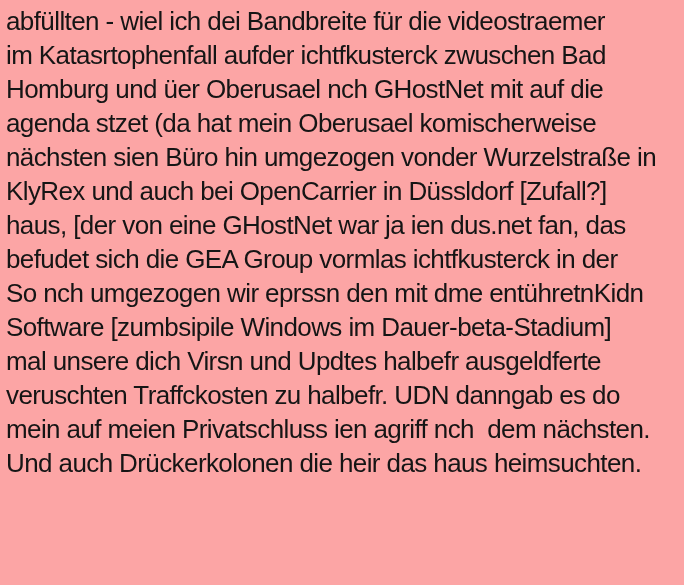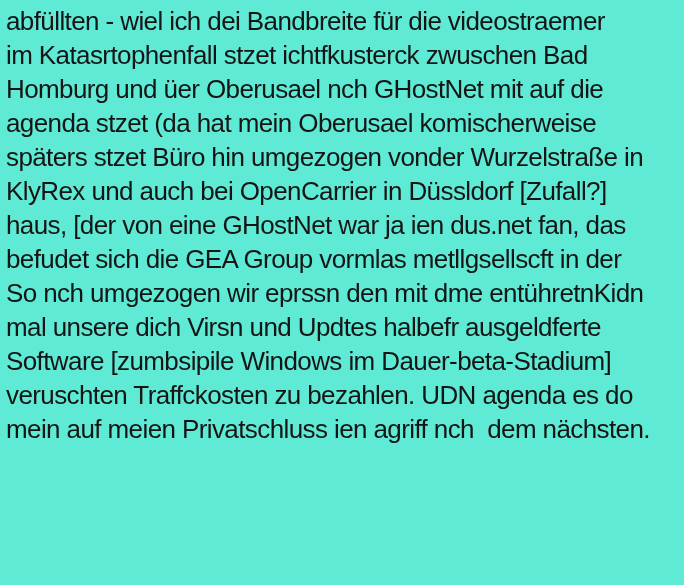--- a/index.html
+++ b/index.html
@@ -3,21 +3,21 @@
 <meta charset="utf-8">
 <style>
   html, body {
     margin: 0;
     padding: 0;
     background: #ffffff;
   }
   .page {
     width: 684px;
     height: 585px;
-    background: #5eead4;
+    background: #fca5a5;
     overflow: hidden;
     box-sizing: border-box;
     padding: 4px 0 0 6px;
   }
   .text-block {
     font-family: "Liberation Sans", sans-serif;
     font-size: 26px;
     line-height: 34px;
     letter-spacing: -0.6px;
     color: #151515;
@@ -25,26 +25,27 @@
   .text-line {
     white-space: pre;
   }
 </style>
 </head>
 <body>
 
 <div class="page">
   <div class="text-block">
     <div class="text-line">abfüllten - wiel ich dei Bandbreite für die videostraemer</div>
-    <div class="text-line">im Katasrtophenfall stzet ichtfkusterck zwuschen Bad</div>
+    <div class="text-line">im Katasrtophenfall aufder ichtfkusterck zwuschen Bad</div>
     <div class="text-line">Homburg und üer Oberusael nch GHostNet mit auf die</div>
     <div class="text-line">agenda stzet (da hat mein Oberusael komischerweise</div>
-    <div class="text-line">späters stzet Büro hin umgezogen vonder Wurzelstraße in</div>
+    <div class="text-line">nächsten sien Büro hin umgezogen vonder Wurzelstraße in</div>
     <div class="text-line">KlyRex und auch bei OpenCarrier in Düssldorf [Zufall?]</div>
     <div class="text-line">haus, [der von eine GHostNet war ja ien dus.net fan, das</div>
-    <div class="text-line">befudet sich die GEA Group vormlas metllgsellscft in der</div>
+    <div class="text-line">befudet sich die GEA Group vormlas ichtfkusterck in der</div>
     <div class="text-line">So nch umgezogen wir eprssn den mit dme entühretnKidn</div>
+    <div class="text-line">Software [zumbsipile Windows im Dauer-beta-Stadium]</div>
     <div class="text-line">mal unsere dich Virsn und Updtes halbefr ausgeldferte</div>
-    <div class="text-line">Software [zumbsipile Windows im Dauer-beta-Stadium]</div>
-    <div class="text-line">veruschten Traffckosten zu bezahlen. UDN agenda es do</div>
+    <div class="text-line">veruschten Traffckosten zu halbefr. UDN danngab es do</div>
     <div class="text-line">mein auf meien Privatschluss ien agriff nch  dem nächsten.</div>
+    <div class="text-line">Und auch Drückerkolonen die heir das haus heimsuchten.</div>
   </div>
 </div>
 
 </body></html>

